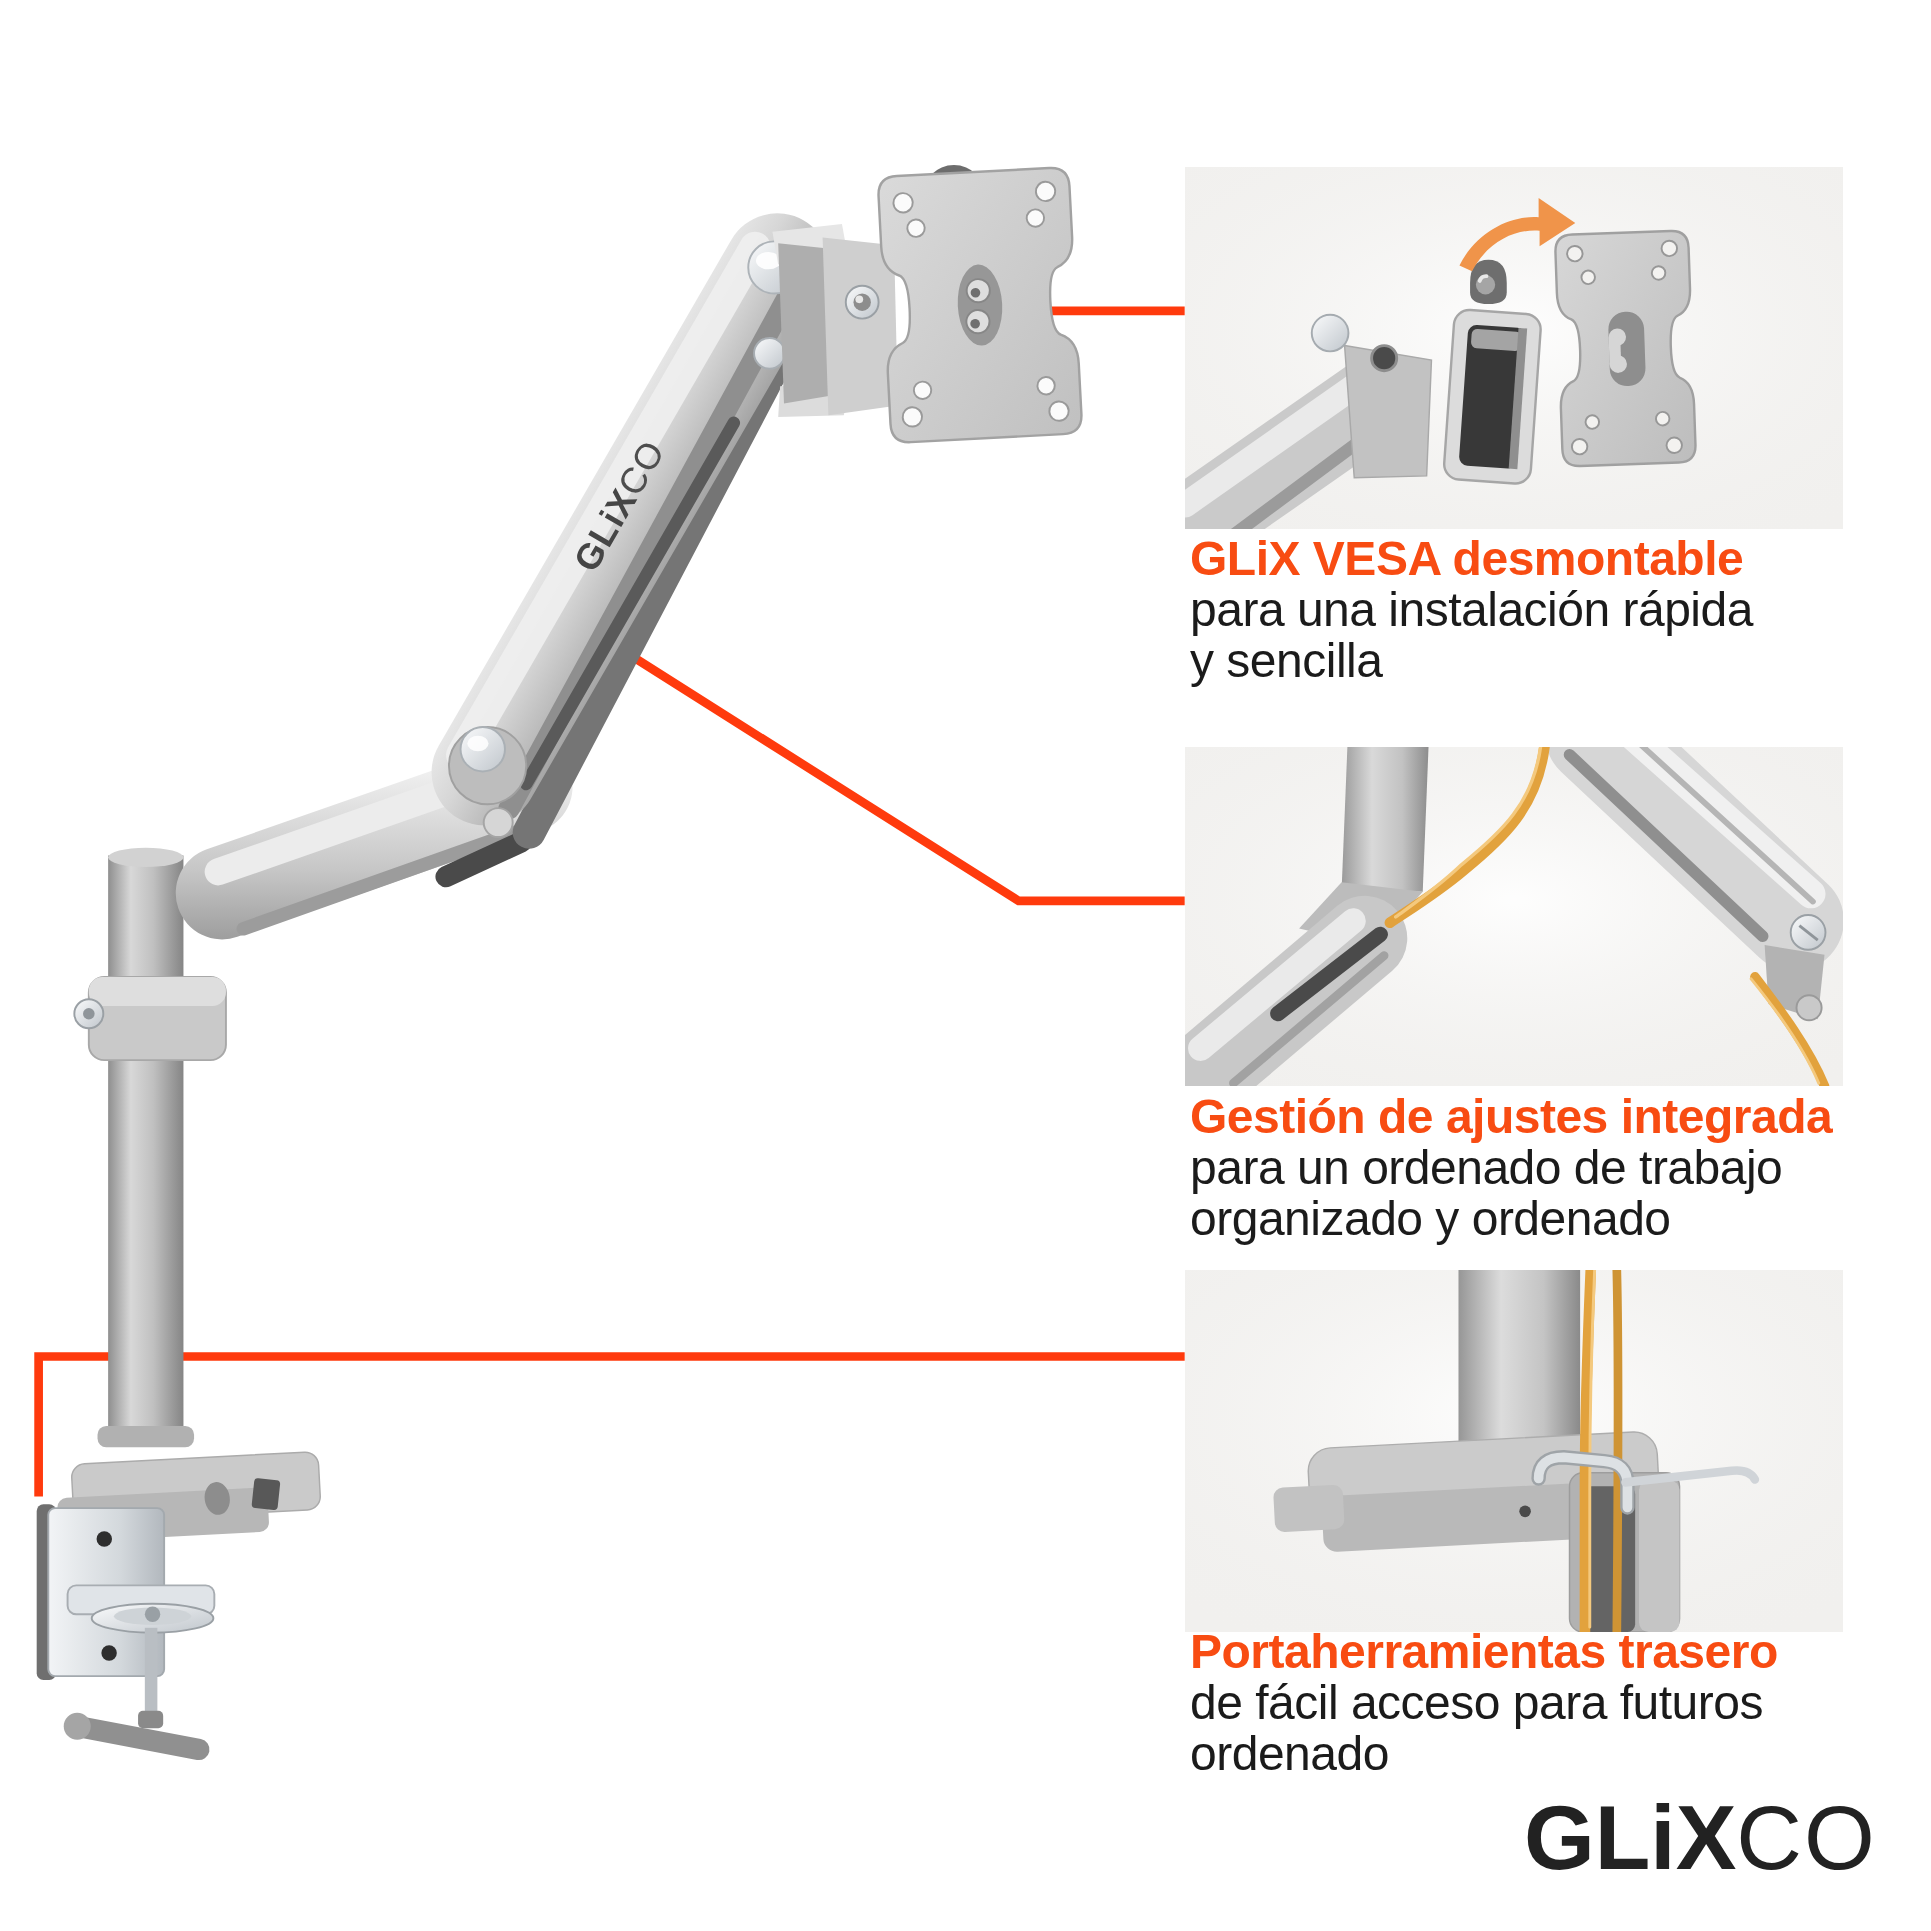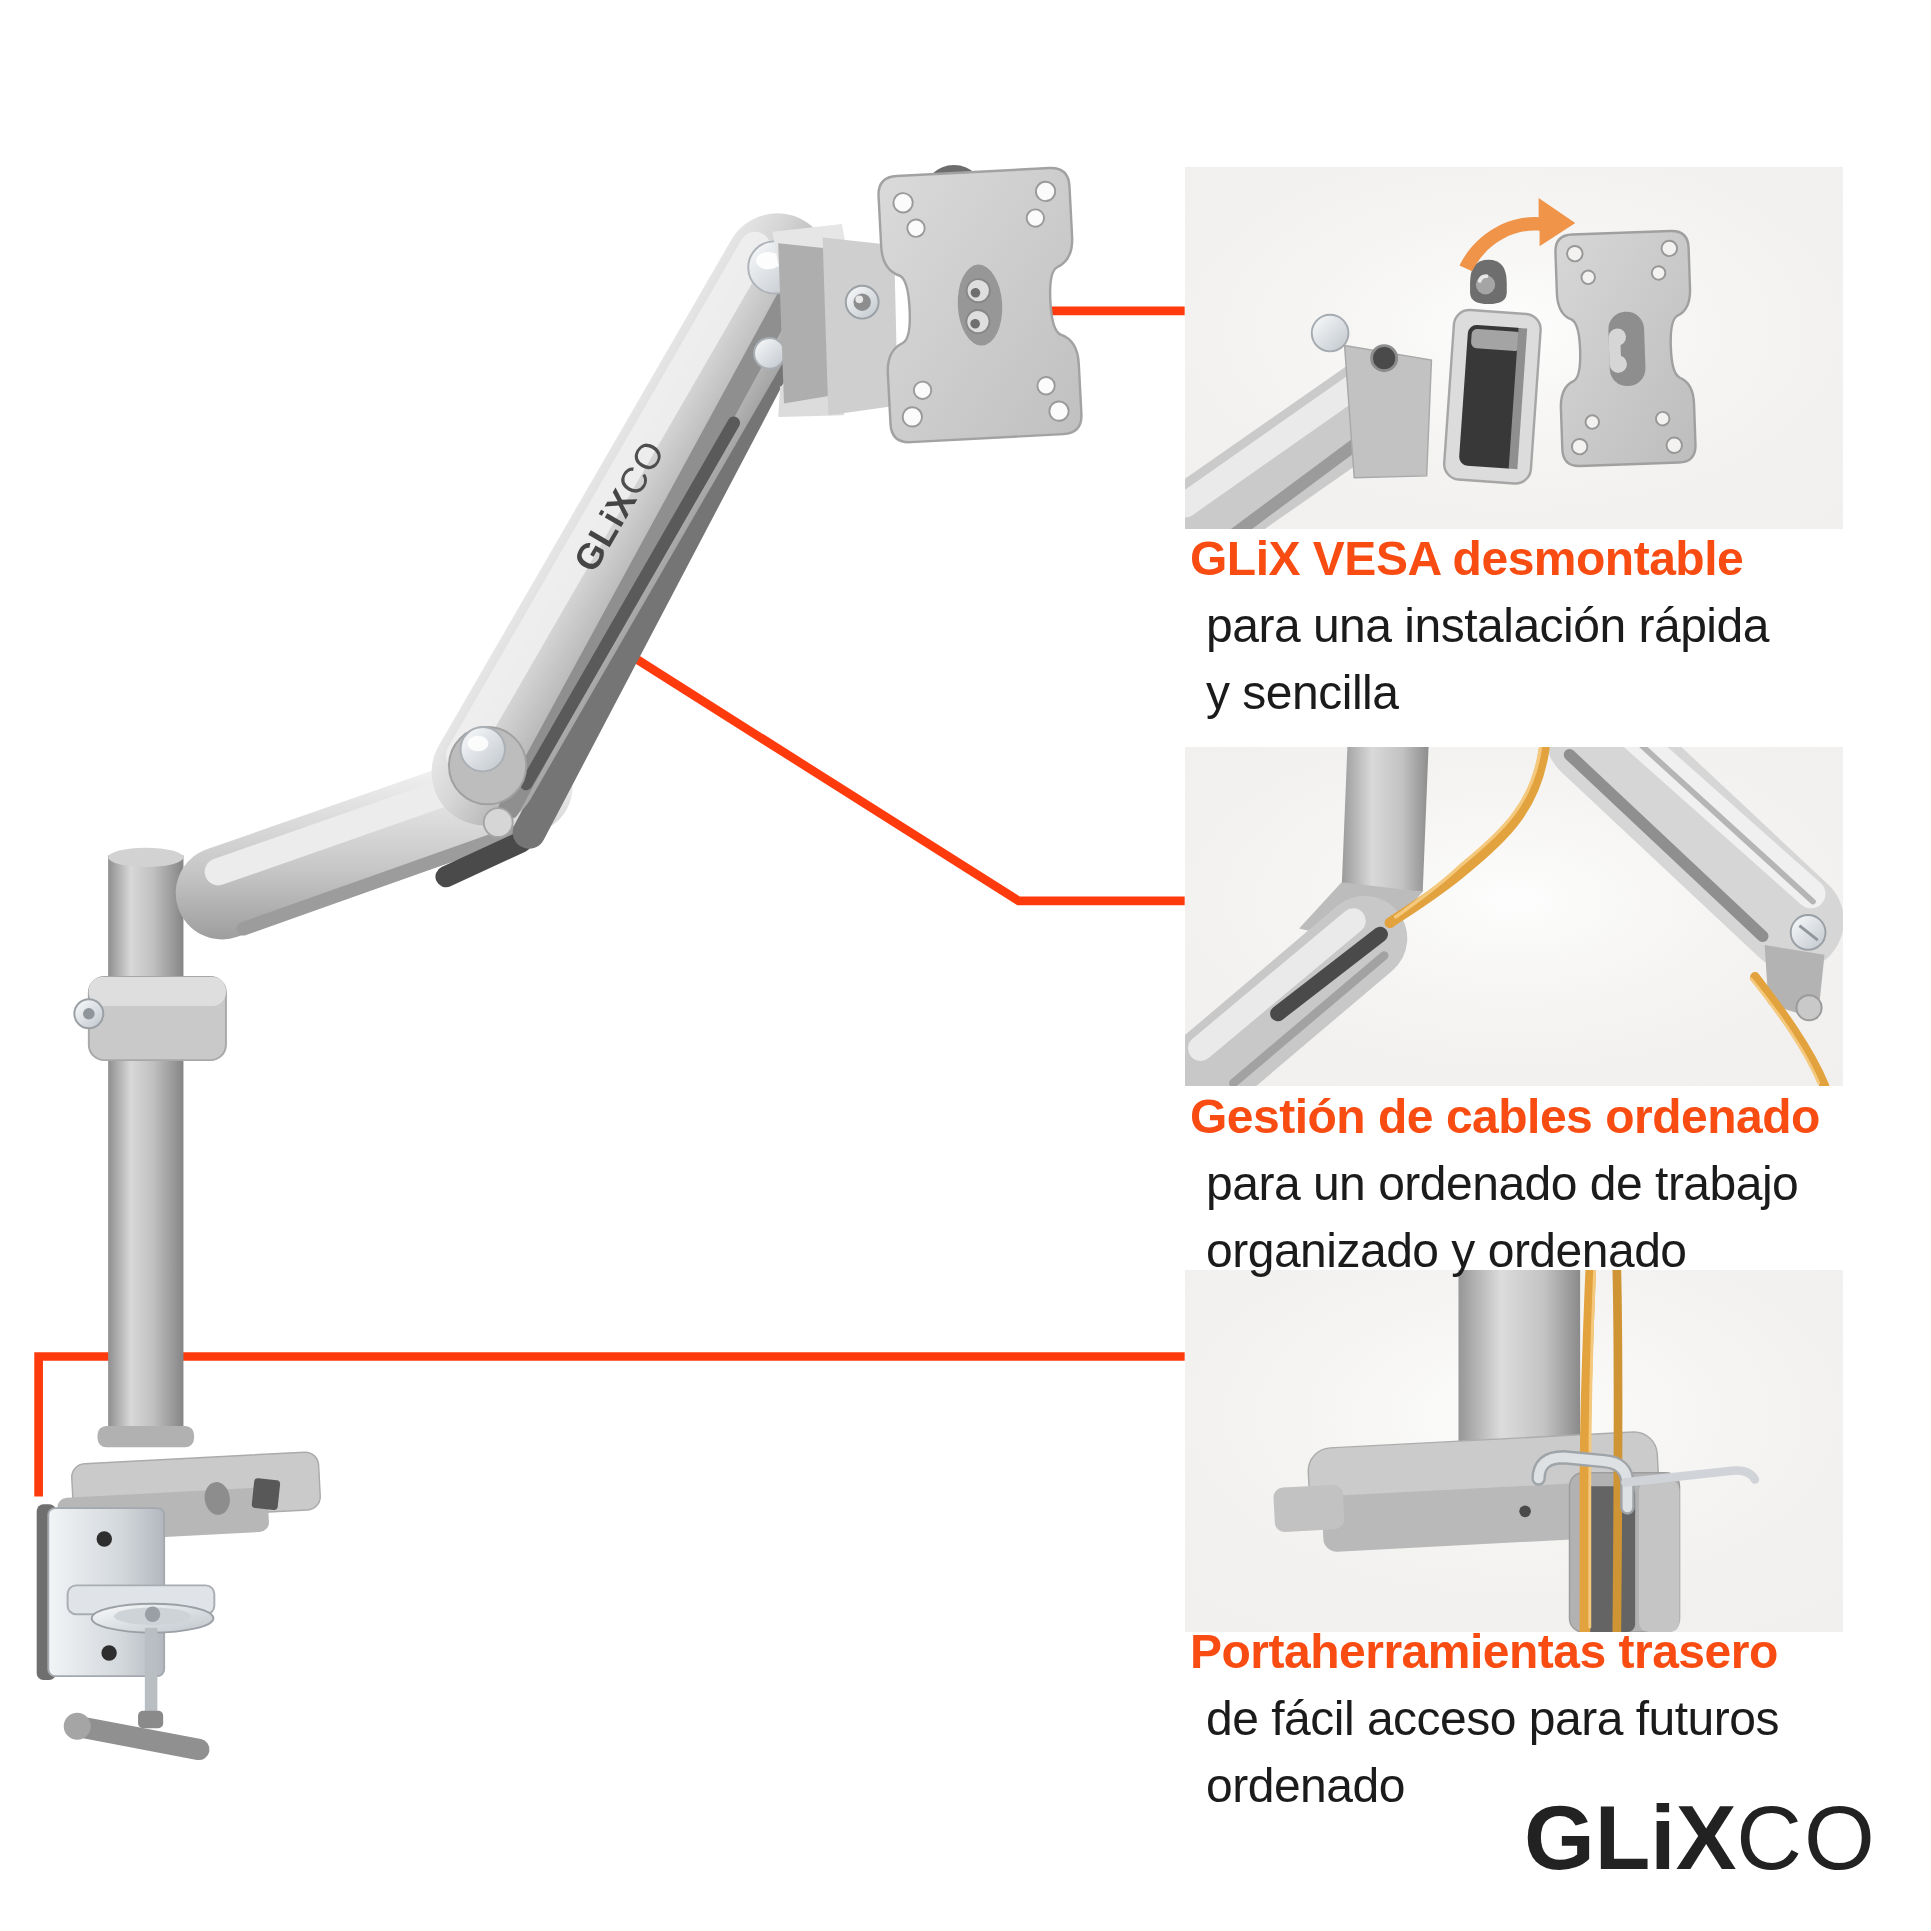--- a/index.html
+++ b/index.html
@@ -6,21 +6,21 @@
   #canvas{position:relative;width:1931px;height:1931px;background:#fff;overflow:hidden;
           font-family:"Liberation Sans",sans-serif;}
   svg{display:block;}
   .scene{position:absolute;left:0;top:0;}
   .connector{stroke:var(--accent-line,#ff3a0d);stroke-width:9;fill:none;}
   .panel{position:absolute;left:1185px;width:658px;background:var(--panel-bg,#f1f0ee);}
   .panel svg{width:100%;height:100%;}
   .callout-text{position:absolute;left:1190px;width:676px;}
   .callout-text h2{margin:0;font-size:48px;line-height:51px;font-weight:700;
                    letter-spacing:-0.5px;color:var(--heading-orange,#f84c12);}
-  .callout-text p{margin:16px;font-size:48px;line-height:51px;font-weight:400;
+  .callout-text p{margin:0;font-size:48px;line-height:51px;font-weight:400;
                   letter-spacing:-0.5px;color:var(--text-black,#1b1b1b);}
   #logo{position:absolute;left:1504px;top:1792px;width:386px;font-size:91px;line-height:1;
         color:var(--logo-black,#222);letter-spacing:0px;white-space:nowrap;margin-left:20px;}
   #logo .b{font-weight:700;}
   #logo .l{font-weight:400;letter-spacing:1.9px;}
   #arm-label{position:absolute;left:518px;top:475px;width:203px;height:62px;
              display:flex;align-items:center;justify-content:center;
              transform:rotate(-60deg);font-size:36px;color:#454545;letter-spacing:1px;
              white-space:nowrap;}
   #arm-label .b{font-weight:700;}
@@ -333,21 +333,21 @@
     </svg>
   </section>
 
   <div class="callout-text" style="top:533px;">
     <h2>GLiX VESA desmontable</h2>
     <p>para una instalación rápida</p>
     <p>y sencilla</p>
   </div>
 
   <div class="callout-text" style="top:1091px;">
-    <h2>Gestión de cables ordenado</h2>
+    <h2>Gestión de ajustes integrada</h2>
     <p>para un ordenado de trabajo</p>
     <p>organizado y ordenado</p>
   </div>
 
   <div class="callout-text" style="top:1626px;">
     <h2>Portaherramientas trasero</h2>
     <p>de fácil acceso para futuros</p>
     <p>ordenado</p>
   </div>
 

